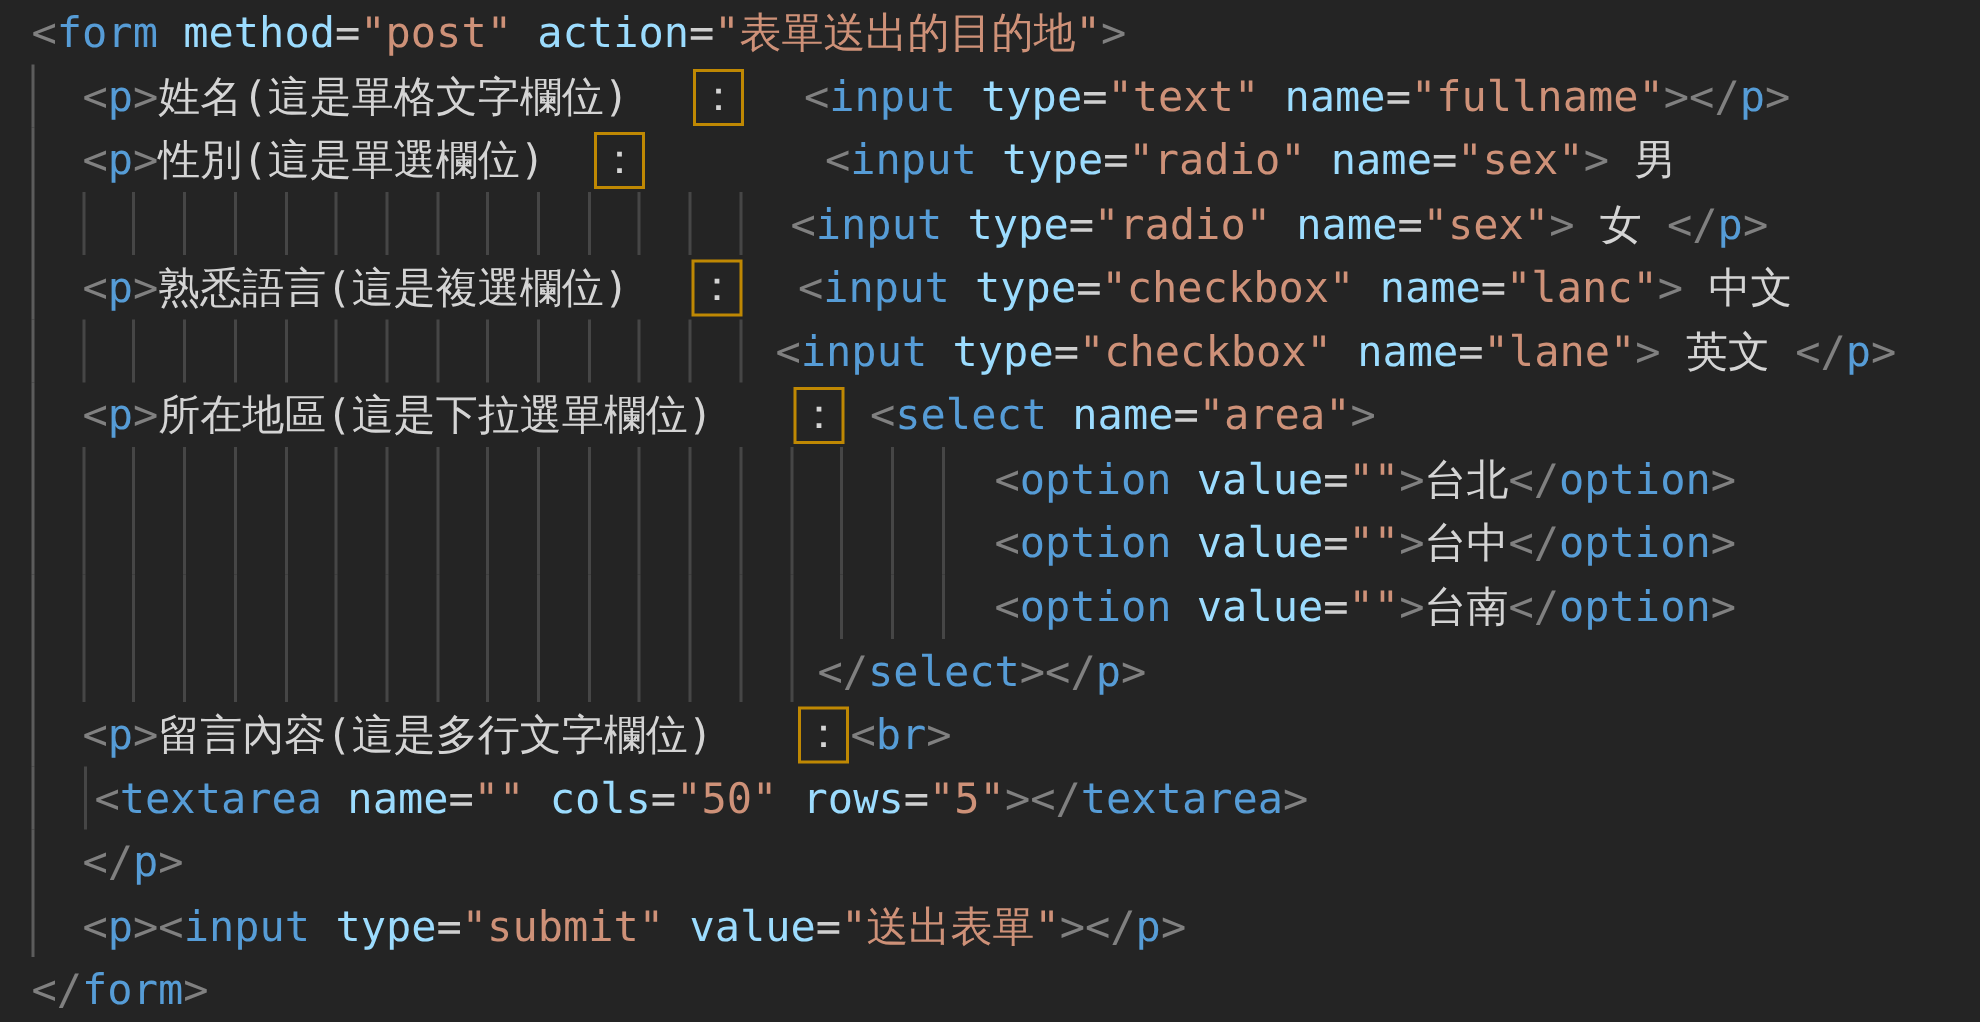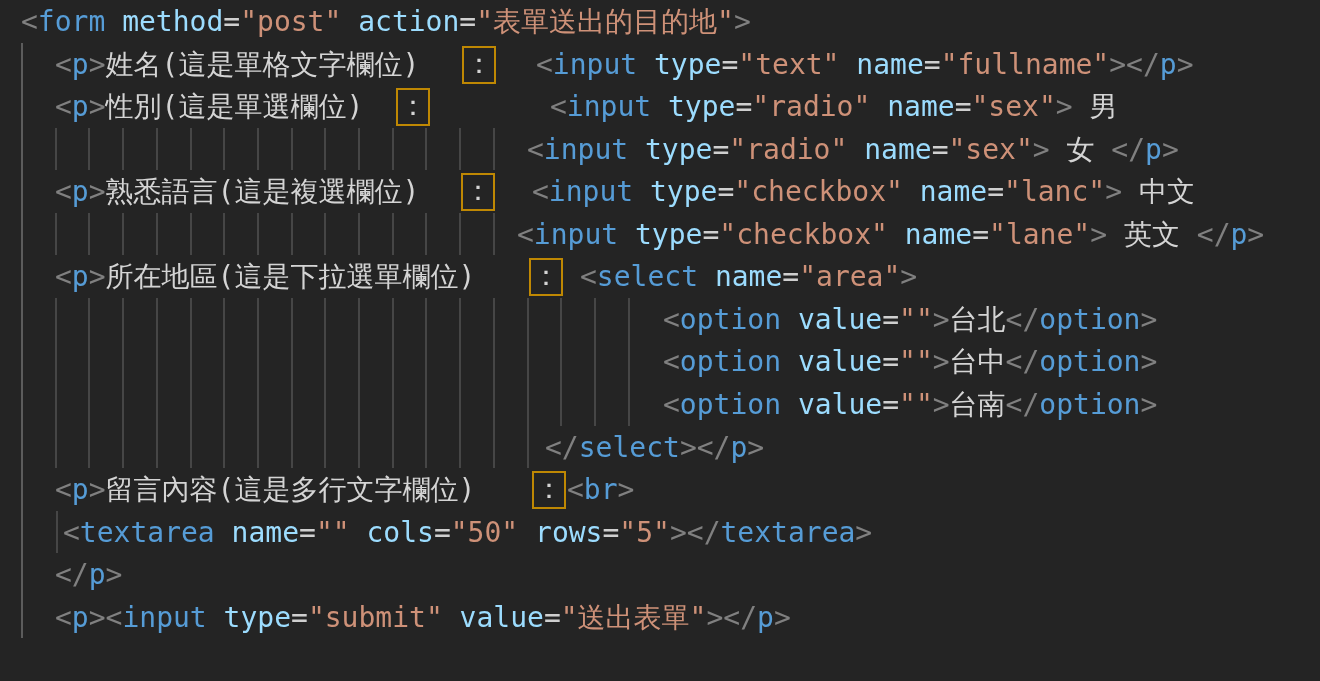--- a/index.html
+++ b/index.html
@@ -37,13 +37,14 @@
     <div class="line" style="top: 212.8px; height: 42.56px;"><span class="guide active" style="left: 21px;"></span><span class="guide" style="left: 55px;"></span><span class="guide" style="left: 88px;"></span><span class="guide" style="left: 122px;"></span><span class="guide" style="left: 156px;"></span><span class="guide" style="left: 190px;"></span><span class="guide" style="left: 223px;"></span><span class="guide" style="left: 257px;"></span><span class="guide" style="left: 291px;"></span><span class="guide" style="left: 324px;"></span><span class="guide" style="left: 358px;"></span><span class="guide" style="left: 392px;"></span><span class="guide" style="left: 425px;"></span><span class="guide" style="left: 459px;"></span><span class="guide" style="left: 493px;"></span><span class="seg" style="left: 517px;"><span class="tok pn">&lt;</span><span class="tok tg">input</span><span class="tok tx"> </span><span class="tok at">type</span><span class="tok eq">=</span><span class="tok st">"checkbox"</span><span class="tok tx"> </span><span class="tok at">name</span><span class="tok eq">=</span><span class="tok st">"lane"</span><span class="tok pn">&gt;</span><span class="tok tx"> 英文 </span><span class="tok pn">&lt;/</span><span class="tok tg">p</span><span class="tok pn">&gt;</span></span></div>
     <div class="line" style="top: 255.36px; height: 42.56px;"><span class="guide active" style="left: 21px;"></span><span class="seg" style="left: 55px;"><span class="tok pn">&lt;</span><span class="tok tg">p</span><span class="tok pn">&gt;</span><span class="tok tx">所在地區(這是下拉選單欄位)</span></span><span class="boxseg" style="left: 529px;"><span class="tok tx">：</span></span><span class="seg" style="left: 580px;"><span class="tok pn">&lt;</span><span class="tok tg">select</span><span class="tok tx"> </span><span class="tok at">name</span><span class="tok eq">=</span><span class="tok st">"area"</span><span class="tok pn">&gt;</span></span></div>
     <div class="line" style="top: 297.92px; height: 42.56px;"><span class="guide active" style="left: 21px;"></span><span class="guide" style="left: 55px;"></span><span class="guide" style="left: 88px;"></span><span class="guide" style="left: 122px;"></span><span class="guide" style="left: 156px;"></span><span class="guide" style="left: 190px;"></span><span class="guide" style="left: 223px;"></span><span class="guide" style="left: 257px;"></span><span class="guide" style="left: 291px;"></span><span class="guide" style="left: 324px;"></span><span class="guide" style="left: 358px;"></span><span class="guide" style="left: 392px;"></span><span class="guide" style="left: 425px;"></span><span class="guide" style="left: 459px;"></span><span class="guide" style="left: 493px;"></span><span class="guide" style="left: 527px;"></span><span class="guide" style="left: 560px;"></span><span class="guide" style="left: 594px;"></span><span class="guide" style="left: 628px;"></span><span class="seg" style="left: 663px;"><span class="tok pn">&lt;</span><span class="tok tg">option</span><span class="tok tx"> </span><span class="tok at">value</span><span class="tok eq">=</span><span class="tok st">""</span><span class="tok pn">&gt;</span><span class="tok tx">台北</span><span class="tok pn">&lt;/</span><span class="tok tg">option</span><span class="tok pn">&gt;</span></span></div>
     <div class="line" style="top: 340.48px; height: 42.56px;"><span class="guide active" style="left: 21px;"></span><span class="guide" style="left: 55px;"></span><span class="guide" style="left: 88px;"></span><span class="guide" style="left: 122px;"></span><span class="guide" style="left: 156px;"></span><span class="guide" style="left: 190px;"></span><span class="guide" style="left: 223px;"></span><span class="guide" style="left: 257px;"></span><span class="guide" style="left: 291px;"></span><span class="guide" style="left: 324px;"></span><span class="guide" style="left: 358px;"></span><span class="guide" style="left: 392px;"></span><span class="guide" style="left: 425px;"></span><span class="guide" style="left: 459px;"></span><span class="guide" style="left: 493px;"></span><span class="guide" style="left: 527px;"></span><span class="guide" style="left: 560px;"></span><span class="guide" style="left: 594px;"></span><span class="guide" style="left: 628px;"></span><span class="seg" style="left: 663px;"><span class="tok pn">&lt;</span><span class="tok tg">option</span><span class="tok tx"> </span><span class="tok at">value</span><span class="tok eq">=</span><span class="tok st">""</span><span class="tok pn">&gt;</span><span class="tok tx">台中</span><span class="tok pn">&lt;/</span><span class="tok tg">option</span><span class="tok pn">&gt;</span></span></div>
     <div class="line" style="top: 383.04px; height: 42.56px;"><span class="guide active" style="left: 21px;"></span><span class="guide" style="left: 55px;"></span><span class="guide" style="left: 88px;"></span><span class="guide" style="left: 122px;"></span><span class="guide" style="left: 156px;"></span><span class="guide" style="left: 190px;"></span><span class="guide" style="left: 223px;"></span><span class="guide" style="left: 257px;"></span><span class="guide" style="left: 291px;"></span><span class="guide" style="left: 324px;"></span><span class="guide" style="left: 358px;"></span><span class="guide" style="left: 392px;"></span><span class="guide" style="left: 425px;"></span><span class="guide" style="left: 459px;"></span><span class="guide" style="left: 493px;"></span><span class="guide" style="left: 527px;"></span><span class="guide" style="left: 560px;"></span><span class="guide" style="left: 594px;"></span><span class="guide" style="left: 628px;"></span><span class="seg" style="left: 663px;"><span class="tok pn">&lt;</span><span class="tok tg">option</span><span class="tok tx"> </span><span class="tok at">value</span><span class="tok eq">=</span><span class="tok st">""</span><span class="tok pn">&gt;</span><span class="tok tx">台南</span><span class="tok pn">&lt;/</span><span class="tok tg">option</span><span class="tok pn">&gt;</span></span></div>
     <div class="line" style="top: 425.6px; height: 42.56px;"><span class="guide active" style="left: 21px;"></span><span class="guide" style="left: 55px;"></span><span class="guide" style="left: 88px;"></span><span class="guide" style="left: 122px;"></span><span class="guide" style="left: 156px;"></span><span class="guide" style="left: 190px;"></span><span class="guide" style="left: 223px;"></span><span class="guide" style="left: 257px;"></span><span class="guide" style="left: 291px;"></span><span class="guide" style="left: 324px;"></span><span class="guide" style="left: 358px;"></span><span class="guide" style="left: 392px;"></span><span class="guide" style="left: 425px;"></span><span class="guide" style="left: 459px;"></span><span class="guide" style="left: 493px;"></span><span class="guide" style="left: 527px;"></span><span class="seg" style="left: 545px;"><span class="tok pn">&lt;/</span><span class="tok tg">select</span><span class="tok pn">&gt;</span><span class="tok pn">&lt;/</span><span class="tok tg">p</span><span class="tok pn">&gt;</span></span></div>
     <div class="line" style="top: 468.16px; height: 42.56px;"><span class="guide active" style="left: 21px;"></span><span class="seg" style="left: 55px;"><span class="tok pn">&lt;</span><span class="tok tg">p</span><span class="tok pn">&gt;</span><span class="tok tx">留言內容(這是多行文字欄位)</span></span><span class="boxseg" style="left: 532px;"><span class="tok tx">：</span></span><span class="seg" style="left: 567px;"><span class="tok pn">&lt;</span><span class="tok tg">br</span><span class="tok pn">&gt;</span></span></div>
     <div class="line" style="top: 510.72px; height: 42.56px;"><span class="guide active" style="left: 21px;"></span><span class="guide" style="left: 56px;"></span><span class="seg" style="left: 63px;"><span class="tok pn">&lt;</span><span class="tok tg">textarea</span><span class="tok tx"> </span><span class="tok at">name</span><span class="tok eq">=</span><span class="tok st">""</span><span class="tok tx"> </span><span class="tok at">cols</span><span class="tok eq">=</span><span class="tok st">"50"</span><span class="tok tx"> </span><span class="tok at">rows</span><span class="tok eq">=</span><span class="tok st">"5"</span><span class="tok pn">&gt;</span><span class="tok pn">&lt;/</span><span class="tok tg">textarea</span><span class="tok pn">&gt;</span></span></div>
     <div class="line" style="top: 553.28px; height: 42.56px;"><span class="guide active" style="left: 21px;"></span><span class="seg" style="left: 55px;"><span class="tok pn">&lt;/</span><span class="tok tg">p</span><span class="tok pn">&gt;</span></span></div>
     <div class="line" style="top: 595.84px; height: 42.56px;"><span class="guide active" style="left: 21px;"></span><span class="seg" style="left: 55px;"><span class="tok pn">&lt;</span><span class="tok tg">p</span><span class="tok pn">&gt;</span><span class="tok pn">&lt;</span><span class="tok tg">input</span><span class="tok tx"> </span><span class="tok at">type</span><span class="tok eq">=</span><span class="tok st">"submit"</span><span class="tok tx"> </span><span class="tok at">value</span><span class="tok eq">=</span><span class="tok st">"送出表單"</span><span class="tok pn">&gt;</span><span class="tok pn">&lt;/</span><span class="tok tg">p</span><span class="tok pn">&gt;</span></span></div>
+    <div class="line" style="top: 638.4px; height: 42.56px;"><span class="seg" style="left: 21px;"><span class="tok pn">&lt;/</span><span class="tok tg">form</span><span class="tok pn">&gt;</span></span></div>
   </div>
 
 </body></html>

